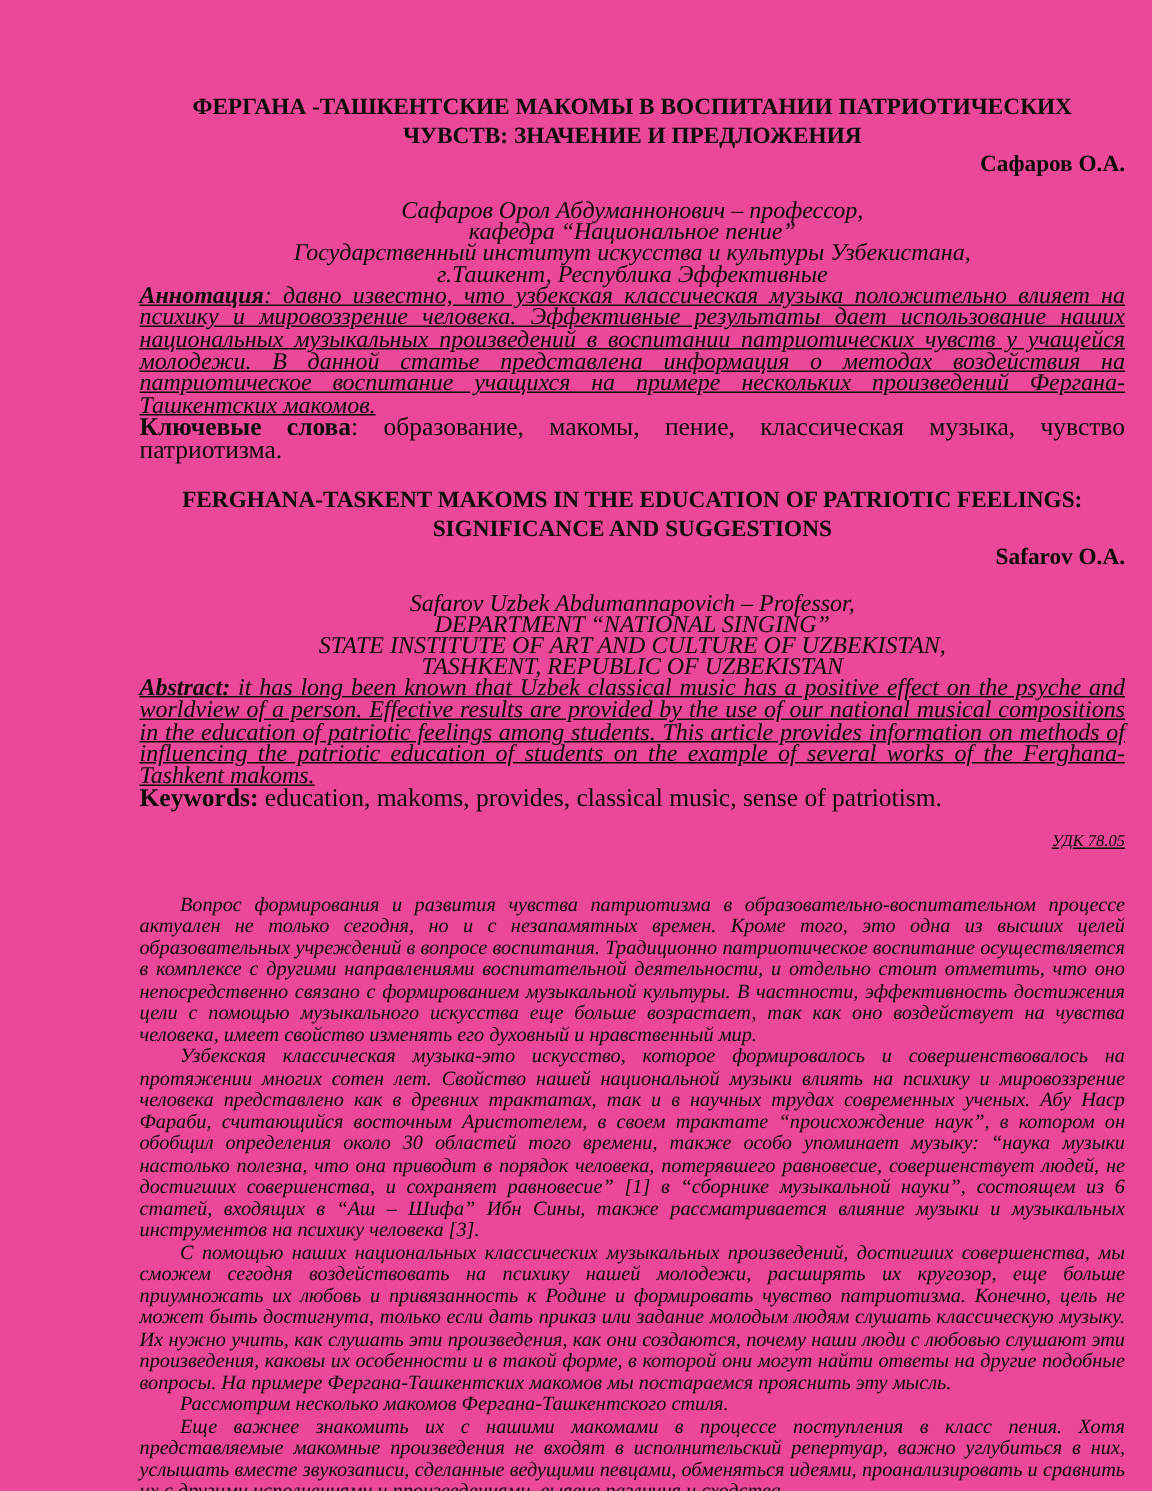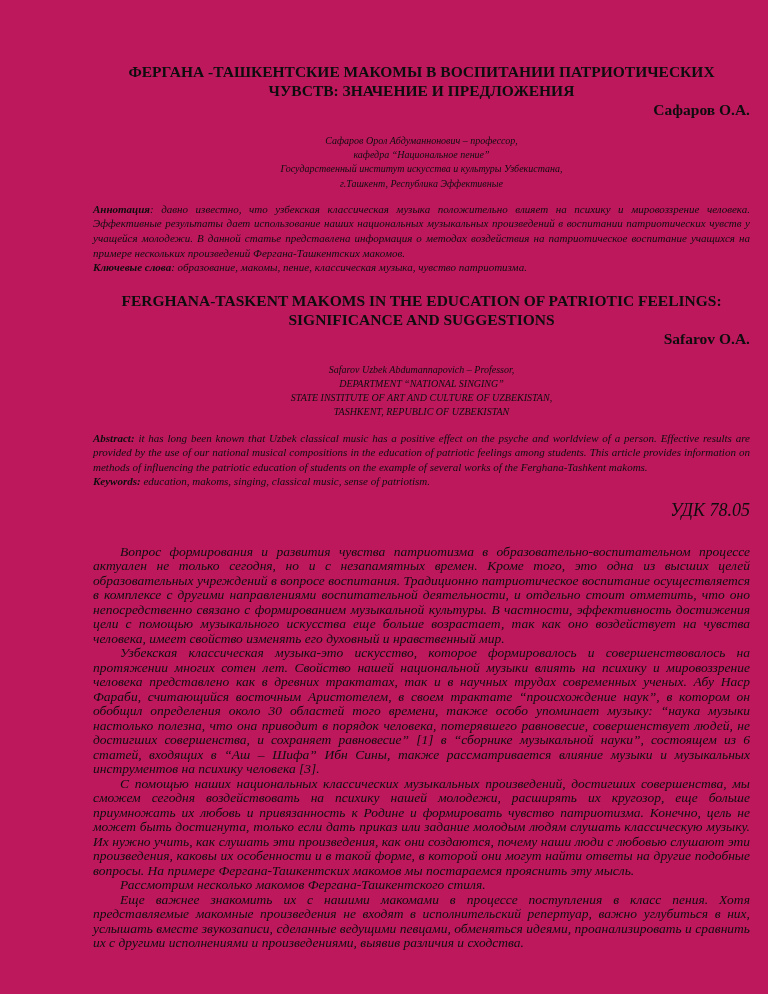--- a/index.html
+++ b/index.html
@@ -7,21 +7,21 @@
     padding: 0;
     background: #ffffff;
     color: #0d0d0d;
   }
   .page {
     position: relative;
     width: 768px;
     height: 994px;
     box-sizing: border-box;
     padding: 62px 18px 30px 93px;
-    background: #be185d;
+    background: #ec4899;
     font-family: "Liberation Serif", "DejaVu Serif", serif;
     overflow: hidden;
   }
   .ru-title, .en-title {
     text-align: center;
     font-weight: bold;
     font-size: 15.5px;
     line-height: 19px;
     margin: 0;
   }
@@ -29,46 +29,46 @@
     text-align: right;
     font-weight: bold;
     font-size: 15.5px;
     line-height: 19px;
     margin: 0;
   }
   .affiliation {
     margin-top: 15px;
     text-align: center;
     font-style: italic;
-    font-size: 10px;
+    font-size: 16px;
     line-height: 14.2px;
   }
   .affiliation div { margin: 0; }
   .abstract-block {
-    margin-top: 11px;
     font-style: italic;
-    font-size: 11px;
+    font-size: 16px;
     line-height: 14.6px;
     text-align: justify;
+    text-decoration: underline;
   }
   .abstract-block .lbl { font-weight: bold; }
   .kw-line {
-    font-style: italic;
-    font-size: 11px;
+    font-size: 17px;
     line-height: 14.6px;
     text-align: justify;
   }
   .kw-line .lbl { font-weight: bold; }
   .en-section { margin-top: 16px; }
   .udk {
     margin-top: 13px;
     text-align: right;
     font-style: italic;
-    font-size: 18px;
+    font-size: 11px;
     line-height: 16px;
+    text-decoration: underline;
   }
   .body-text {
     margin-top: 27px;
     font-size: 13.5px;
     line-height: 14.5px;
     text-align: justify;
     font-style: italic;
   }
   .body-text p {
     margin: 0;
@@ -100,21 +100,21 @@
 
     <div class="affiliation">
       <div>Safarov Uzbek Abdumannapovich – Professor,</div>
       <div>DEPARTMENT “NATIONAL SINGING”</div>
       <div>STATE INSTITUTE OF ART AND CULTURE OF UZBEKISTAN,</div>
       <div>TASHKENT, REPUBLIC OF UZBEKISTAN</div>
     </div>
 
     <div class="abstract-block"><span class="lbl">Abstract:</span><span> it has long been known that Uzbek classical music has a positive effect on the psyche and worldview of a person. Effective results are provided by the use of our national musical compositions in the education of patriotic feelings among students. This article provides information on methods of influencing the patriotic education of students on the example of several works of the Ferghana-Tashkent makoms.</span></div>
 
-    <div class="kw-line"><span class="lbl">Keywords:</span><span> education, makoms, singing, classical music, sense of patriotism.</span></div>
+    <div class="kw-line"><span class="lbl">Keywords:</span><span> education, makoms, provides, classical music, sense of patriotism.</span></div>
   </div>
 
   <div class="udk">УДК 78.05</div>
 
   <div class="body-text">
     <p>Вопрос формирования и развития чувства патриотизма в образовательно-воспитательном процессе актуален не только сегодня, но и с незапамятных времен. Кроме того, это одна из высших целей образовательных учреждений в вопросе воспитания. Традиционно патриотическое воспитание осуществляется в комплексе с другими направлениями воспитательной деятельности, и отдельно стоит отметить, что оно непосредственно связано с формированием музыкальной культуры. В частности, эффективность достижения цели с помощью музыкального искусства еще больше возрастает, так как оно воздействует на чувства человека, имеет свойство изменять его духовный и нравственный мир.</p>
     <p>Узбекская классическая музыка-это искусство, которое формировалось и совершенствовалось на протяжении многих сотен лет. Свойство нашей национальной музыки влиять на психику и мировоззрение человека представлено как в древних трактатах, так и в научных трудах современных ученых. Абу Наср Фараби, считающийся восточным Аристотелем, в своем трактате “происхождение наук”, в котором он обобщил определения около 30 областей того времени, также особо упоминает музыку: “наука музыки настолько полезна, что она приводит в порядок человека, потерявшего равновесие, совершенствует людей, не достигших совершенства, и сохраняет равновесие” [1] в “сборнике музыкальной науки”, состоящем из 6 статей, входящих в “Аш – Шифа” Ибн Сины, также рассматривается влияние музыки и музыкальных инструментов на психику человека [3].</p>
     <p>С помощью наших национальных классических музыкальных произведений, достигших совершенства, мы сможем сегодня воздействовать на психику нашей молодежи, расширять их кругозор, еще больше приумножать их любовь и привязанность к Родине и формировать чувство патриотизма. Конечно, цель не может быть достигнута, только если дать приказ или задание молодым людям слушать классическую музыку. Их нужно учить, как слушать эти произведения, как они создаются, почему наши люди с любовью слушают эти произведения, каковы их особенности и в такой форме, в которой они могут найти ответы на другие подобные вопросы. На примере Фергана-Ташкентских макомов мы постараемся прояснить эту мысль.</p>
     <p>Рассмотрим несколько макомов Фергана-Ташкентского стиля.</p>
     <p>Еще важнее знакомить их с нашими макомами в процессе поступления в класс пения. Хотя представляемые макомные произведения не входят в исполнительский репертуар, важно углубиться в них, услышать вместе звукозаписи, сделанные ведущими певцами, обменяться идеями, проанализировать и сравнить их с другими исполнениями и произведениями, выявив различия и сходства.</p>

